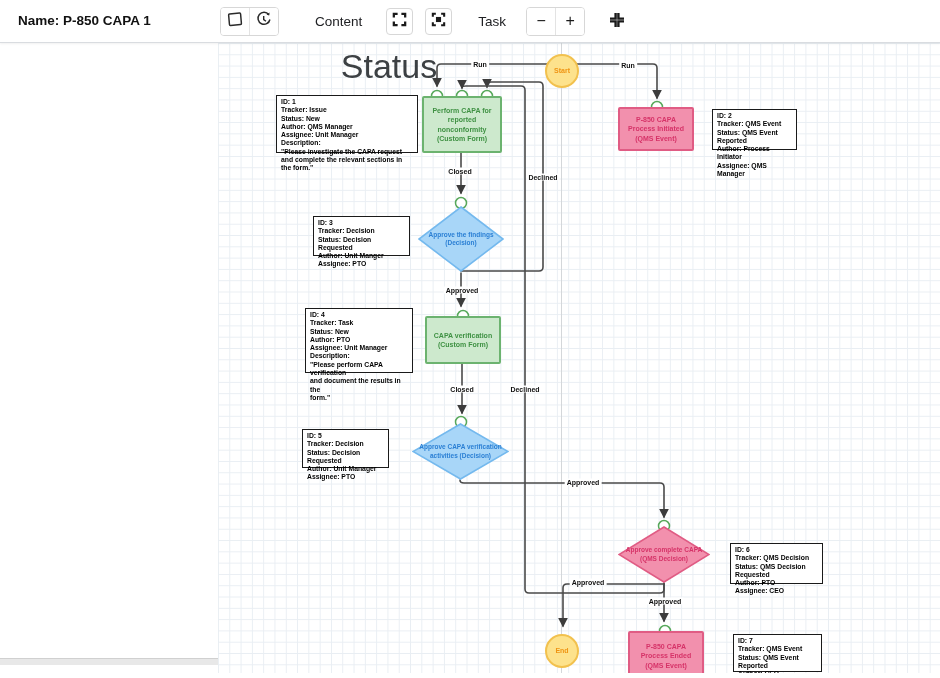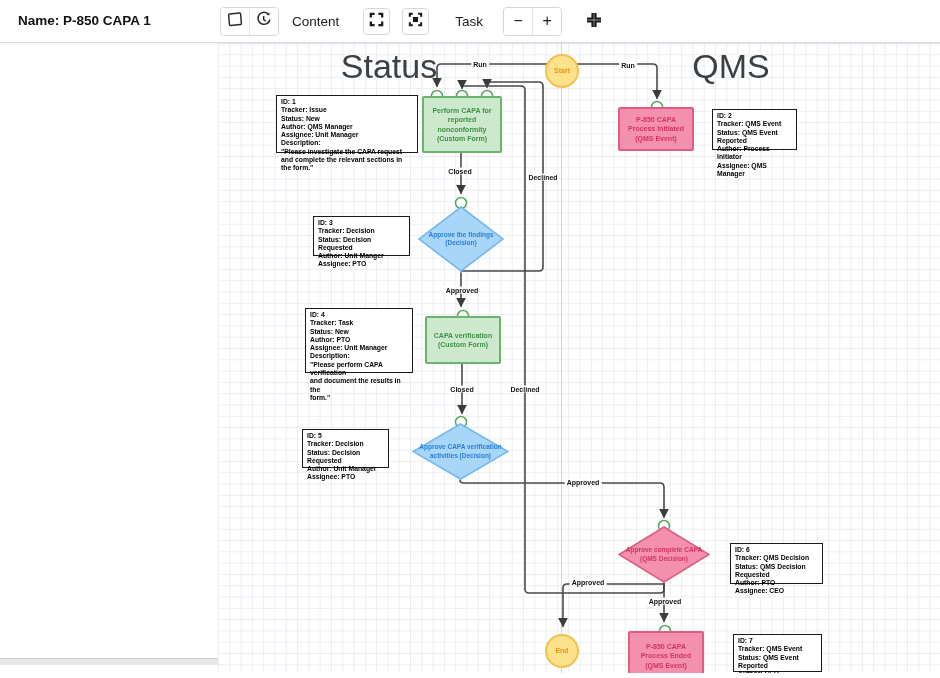--- a/index.html
+++ b/index.html
@@ -73,21 +73,21 @@
         <span>
           <svg width="18" height="18" viewBox="0 0 18 18">
             <path d="M13.8 4.7 A6 6 0 1 0 14.9 9.5" fill="none" stroke="#2a2a2a" stroke-width="1.5"></path>
             <path d="M14.6 2.6 L14.2 5.4 L11.5 4.6 Z" fill="#2a2a2a"></path>
             <path d="M8.7 6 L8.7 9.6 L11 11.2" fill="none" stroke="#2a2a2a" stroke-width="1.4"></path>
           </svg>
         </span>
       </div>
     </div>
 
-    <span class="tb-label" style="margin-left:13px">Content</span>
+    <span class="tb-label" style="margin-left:36px">Content</span>
 
     <button class="tb-btn" style="margin-left:24px">
       <span>
         <svg width="17" height="17" viewBox="0 0 18 18">
           <path d="M3 7 V3 H7 M11 3 H15 V7 M15 11 V15 H11 M7 15 H3 V11" fill="none" stroke="#1a1a1a" stroke-width="2.4"></path>
           </svg>
       </span>
     </button>
     <button class="tb-btn" style="margin-left:12px">
       <span>
@@ -117,21 +117,20 @@
       </span>
     </button>
   </div>
 
   <div class="body">
     <div class="left-panel"></div>
 
     <div class="canvas">
       <div class="lane-divider"></div>
       <div class="lane-title" style="left:171px">Status</div>
-      <div class="lane-title" style="left:513px">QMS</div>
 
       <svg class="edges" width="722" height="630" viewBox="0 0 722 630">
         <defs>
           <marker id="arr" markerWidth="8" markerHeight="8" refX="5" refY="3" orient="auto">
             <path d="M0,0 L0,6 L6,3 Z" fill="#3c3c3c"></path>
           </marker>
         </defs>
         <g fill="none" stroke="#4a4a4a" stroke-width="1.6" stroke-linecap="round">
 
           <path d="M332 21 L223 21 Q219 21 219 25 L219 43" marker-end="url(#arr)"></path>

